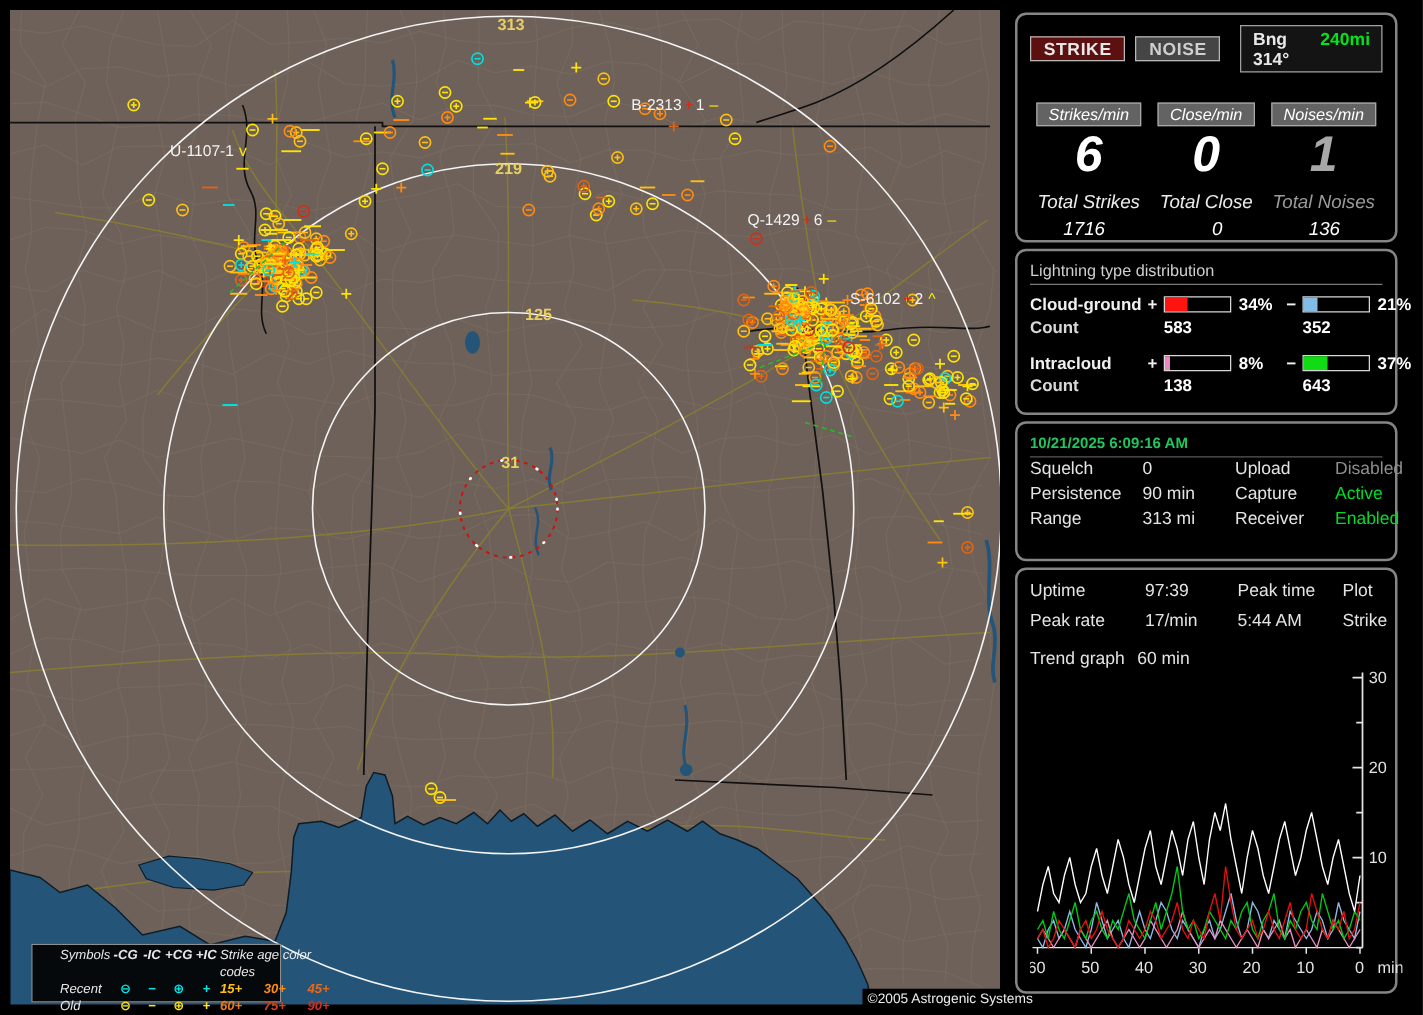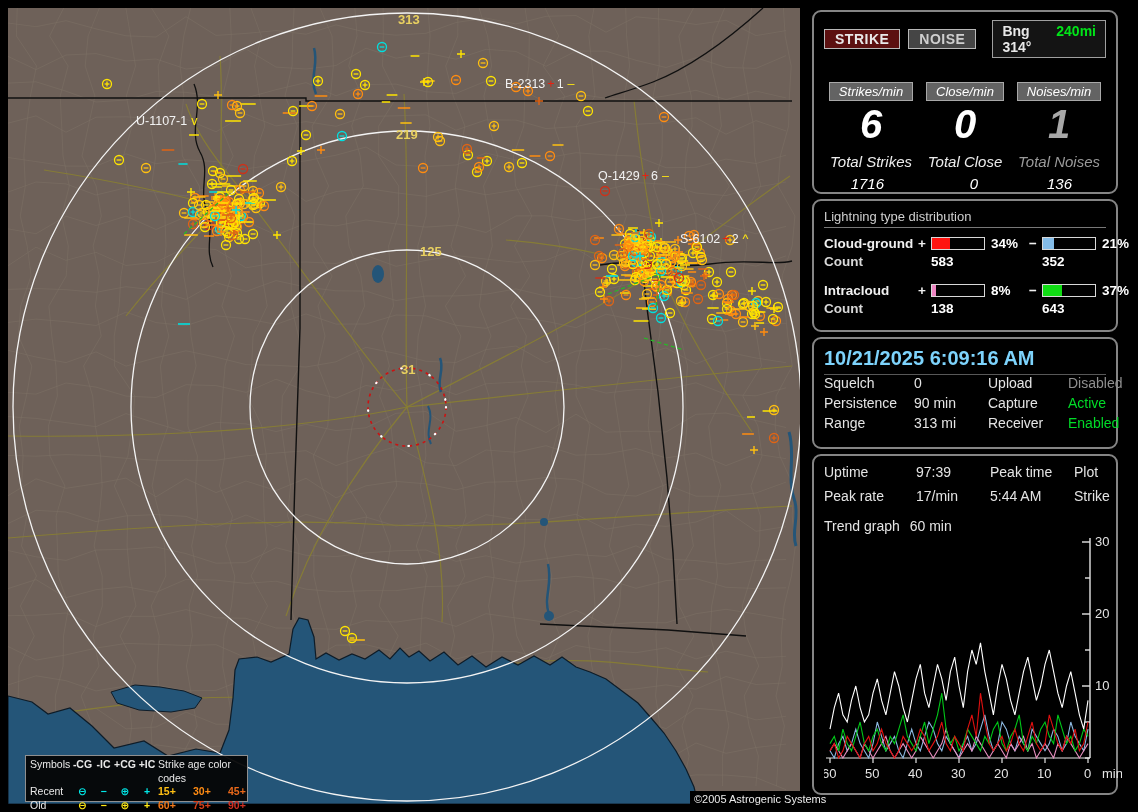--- a/index.html
+++ b/index.html
@@ -36,32 +36,32 @@
              align-items:center;row-gap:3px;margin-top:8px;font-size:13.5px;}
   .dist-grid .lbl{font-weight:bold;color:#f0f0f0;}
   .dist-grid .sign{font-weight:bold;text-align:left;color:#f0f0f0;}
   .bar{width:52px;height:11px;border:1px solid #d8d8d8;background:#000;}
   .bar .fill{height:100%;}
   .pct{font-weight:bold;color:#fff;padding-left:4px;}
   .cnt{font-weight:bold;color:#fff;}
   .cnt-l{color:#d8d8d8;font-weight:bold;}
   .dist-space{height:8px;grid-column:1/8;}
   
-  .dt{color:#7dd3fc;font-weight:bold;font-size:20px;border-bottom:1px solid #585858;padding-bottom:4px;}
+  .dt{color:#22c55e;font-weight:bold;font-size:12px;border-bottom:1px solid #585858;padding-bottom:4px;}
   .kv-grid{display:grid;grid-template-columns:90px 74px 80px auto;font-size:14px;
            row-gap:4px;color:#e4e4e4;}
   .v-dim{color:#8f8f8f;}
   .v-grn{color:#00dc28;}
   
   .sess-grid{display:grid;grid-template-columns:92px 74px 84px auto;font-size:14px;row-gap:8px;color:#e4e4e4;}
   .trend-row{margin-top:14px;font-size:14px;color:#e4e4e4;display:flex;gap:10px;}
   
-  .legend{position:absolute;left:17px;top:747px;width:223px;height:47px;background:rgba(4,4,4,.94);
-          border:1px solid #8f8f8f;box-sizing:border-box;font-size:10.5px;padding:2px 4px;
-          display:grid;grid-template-columns:42px 21px 21px 22px 22px 35px 35px 33px;line-height:13.5px;}
+  .legend{position:absolute;left:17px;top:747px;width:200px;height:47px;background:rgba(4,4,4,.94);
+          border:1px solid #8f8f8f;box-sizing:border-box;font-size:10.5px;padding:2px 22px;
+          display:grid;grid-template-columns:42px 21px 21px 22px 22px 35px 35px 33px;line-height:13.5px;font-style:italic;}
   .legend .hd{color:#e8e8e8;}
   .legend .age-hd{grid-column:6/9;color:#e8e8e8;}
   .legend .sym{text-align:center;font-weight:bold;}
   .copyright{position:absolute;left:682px;top:783px;font-size:11px;color:#ececec;background:#000;padding:2px 4px;white-space:nowrap;}
   
   #trend-svg{margin-top:2px;}
 </style>
 </head>
 <body>
 

